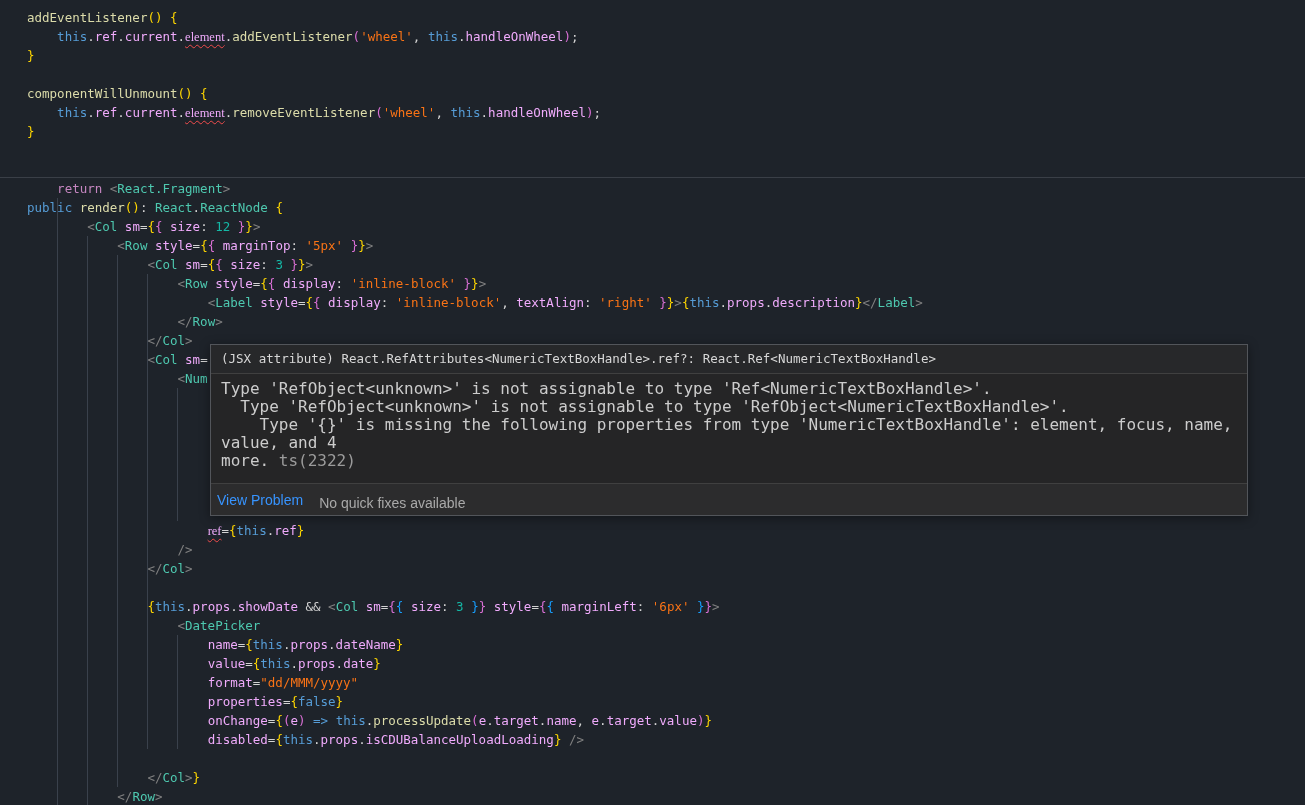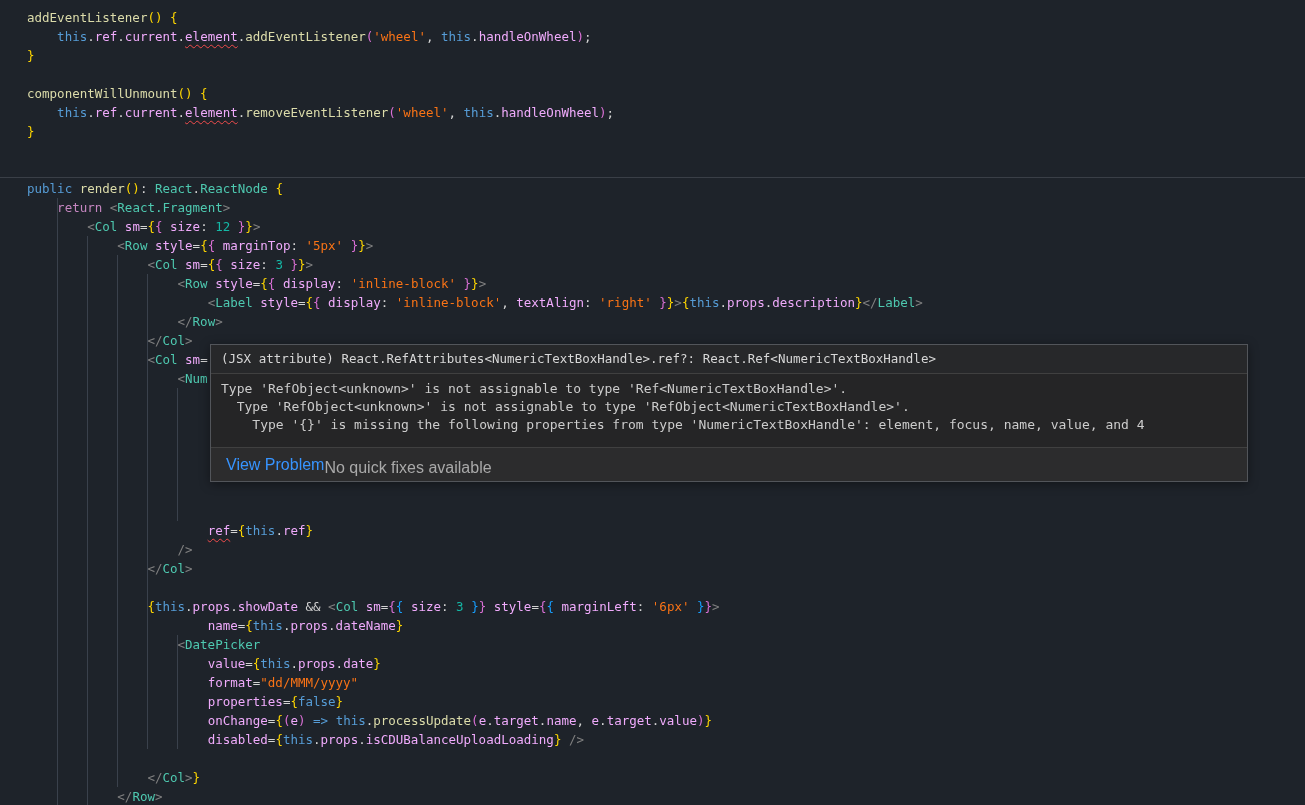--- a/index.html
+++ b/index.html
@@ -28,46 +28,47 @@
   .t-tagpun{color:#808080}
   .t-b1{color:#ffd700}
   .t-b2{color:#da70d6}
   .t-b3{color:#179fff}
   .t-sq{
     text-decoration:underline;
     text-decoration-style:wavy;
     text-decoration-color:#f14c4c;
     text-decoration-thickness:1px;
     text-underline-offset:3px;
+    font-family:Liberation Serif, serif;
   }
   
   .guide{position:absolute;width:1px;background:#3a414c;z-index:0;}
   .divider{position:absolute;left:0;top:177px;width:1305px;height:1px;background:#3a3f47;z-index:0;}
   
   .tooltip{
     position:absolute;left:210px;top:344px;width:1038px;
     background:#252526;border:1px solid #52555a;
     box-shadow:0 2px 10px rgba(0,0,0,.4);
     color:#cccccc;z-index:10;box-sizing:border-box;
   }
   .tt-sig{
     padding:5px 10px;border-bottom:1px solid #404040;
     font-size:12.5px;line-height:18px;color:#d7d7d7;white-space:pre-wrap;
     background:#27282a;
   }
-  .tt-body{padding:6px 10px;font-size:13px;}
+  .tt-body{padding:6px 10px;font-size:16px;}
   .err-line{white-space:pre-wrap;line-height:18px;color:#cccccc;}
   .err-code{color:#9b9b9b;}
   .tt-related{margin-top:7px;}
   .rel-line{white-space:pre-wrap;line-height:18px;color:#cccccc;}
   .link{color:#3794ff;cursor:pointer;}
   .tt-status{
     border-top:1px solid #404040;background:#2c2c2d;
-    padding:4px 15px;display:flex;align-items:center;
-    font-family:"Liberation Sans",sans-serif;font-size:16px;
+    padding:4px 6px;display:flex;align-items:center;gap:16px;
+    font-family:"Liberation Sans",sans-serif;font-size:14px;
   }
   .vp{color:#3794ff;cursor:pointer;}
   .nf{color:#a9a9a9;margin-top:7px;}
 </style>
 </head>
 <body>
 
 <div class="divider"></div>
 
 <div>
@@ -82,22 +83,22 @@
 <div class="code-area" id="code-lines">
     <div class="line"><span class="t-fn">addEventListener</span><span class="t-b1">()</span><span class="t-pun"> </span><span class="t-b1">{</span></div>
     <div class="line"><span class="t-pun">    </span><span class="t-kw">this</span><span class="t-pun">.</span><span class="t-prop">ref</span><span class="t-pun">.</span><span class="t-prop">current</span><span class="t-pun">.</span><span class="t-prop t-sq">element</span><span class="t-pun">.</span><span class="t-fn">addEventListener</span><span class="t-b2">(</span><span class="t-str">'wheel'</span><span class="t-pun">, </span><span class="t-kw">this</span><span class="t-pun">.</span><span class="t-prop">handleOnWheel</span><span class="t-b2">)</span><span class="t-pun">;</span></div>
     <div class="line"><span class="t-b1">}</span></div>
     <div class="line"></div>
     <div class="line"><span class="t-fn">componentWillUnmount</span><span class="t-b1">()</span><span class="t-pun"> </span><span class="t-b1">{</span></div>
     <div class="line"><span class="t-pun">    </span><span class="t-kw">this</span><span class="t-pun">.</span><span class="t-prop">ref</span><span class="t-pun">.</span><span class="t-prop">current</span><span class="t-pun">.</span><span class="t-prop t-sq">element</span><span class="t-pun">.</span><span class="t-fn">removeEventListener</span><span class="t-b2">(</span><span class="t-str">'wheel'</span><span class="t-pun">, </span><span class="t-kw">this</span><span class="t-pun">.</span><span class="t-prop">handleOnWheel</span><span class="t-b2">)</span><span class="t-pun">;</span></div>
     <div class="line"><span class="t-b1">}</span></div>
     <div class="line"></div>
     <div class="line"></div>
+    <div class="line"><span class="t-pun">    </span><span class="t-ctrl">return</span><span class="t-pun"> </span><span class="t-tagpun">&lt;</span><span class="t-type">React.Fragment</span><span class="t-tagpun">&gt;</span></div>
     <div class="line"><span class="t-kw">public</span><span class="t-pun"> </span><span class="t-fn">render</span><span class="t-b1">()</span><span class="t-pun">: </span><span class="t-type">React</span><span class="t-pun">.</span><span class="t-type">ReactNode</span><span class="t-pun"> </span><span class="t-b1">{</span></div>
-    <div class="line"><span class="t-pun">    </span><span class="t-ctrl">return</span><span class="t-pun"> </span><span class="t-tagpun">&lt;</span><span class="t-type">React.Fragment</span><span class="t-tagpun">&gt;</span></div>
     <div class="line"><span class="t-pun">        </span><span class="t-tagpun">&lt;</span><span class="t-type">Col</span><span class="t-pun"> </span><span class="t-prop">sm</span><span class="t-pun">=</span><span class="t-b1">{</span><span class="t-b2">{</span><span class="t-pun"> </span><span class="t-prop">size</span><span class="t-pun">: </span><span class="t-num">12</span><span class="t-pun"> </span><span class="t-b2">}</span><span class="t-b1">}</span><span class="t-tagpun">&gt;</span></div>
     <div class="line"><span class="t-pun">            </span><span class="t-tagpun">&lt;</span><span class="t-type">Row</span><span class="t-pun"> </span><span class="t-prop">style</span><span class="t-pun">=</span><span class="t-b1">{</span><span class="t-b2">{</span><span class="t-pun"> </span><span class="t-prop">marginTop</span><span class="t-pun">: </span><span class="t-str">'5px'</span><span class="t-pun"> </span><span class="t-b2">}</span><span class="t-b1">}</span><span class="t-tagpun">&gt;</span></div>
     <div class="line"><span class="t-pun">                </span><span class="t-tagpun">&lt;</span><span class="t-type">Col</span><span class="t-pun"> </span><span class="t-prop">sm</span><span class="t-pun">=</span><span class="t-b1">{</span><span class="t-b2">{</span><span class="t-pun"> </span><span class="t-prop">size</span><span class="t-pun">: </span><span class="t-num">3</span><span class="t-pun"> </span><span class="t-b2">}</span><span class="t-b1">}</span><span class="t-tagpun">&gt;</span></div>
     <div class="line"><span class="t-pun">                    </span><span class="t-tagpun">&lt;</span><span class="t-type">Row</span><span class="t-pun"> </span><span class="t-prop">style</span><span class="t-pun">=</span><span class="t-b1">{</span><span class="t-b2">{</span><span class="t-pun"> </span><span class="t-prop">display</span><span class="t-pun">: </span><span class="t-str">'inline-block'</span><span class="t-pun"> </span><span class="t-b2">}</span><span class="t-b1">}</span><span class="t-tagpun">&gt;</span></div>
     <div class="line"><span class="t-pun">                        </span><span class="t-tagpun">&lt;</span><span class="t-type">Label</span><span class="t-pun"> </span><span class="t-prop">style</span><span class="t-pun">=</span><span class="t-b1">{</span><span class="t-b2">{</span><span class="t-pun"> </span><span class="t-prop">display</span><span class="t-pun">: </span><span class="t-str">'inline-block'</span><span class="t-pun">, </span><span class="t-prop">textAlign</span><span class="t-pun">: </span><span class="t-str">'right'</span><span class="t-pun"> </span><span class="t-b2">}</span><span class="t-b1">}</span><span class="t-tagpun">&gt;</span><span class="t-b1">{</span><span class="t-kw">this</span><span class="t-pun">.</span><span class="t-prop">props</span><span class="t-pun">.</span><span class="t-prop">description</span><span class="t-b1">}</span><span class="t-tagpun">&lt;/</span><span class="t-type">Label</span><span class="t-tagpun">&gt;</span></div>
     <div class="line"><span class="t-pun">                    </span><span class="t-tagpun">&lt;/</span><span class="t-type">Row</span><span class="t-tagpun">&gt;</span></div>
     <div class="line"><span class="t-pun">                </span><span class="t-tagpun">&lt;/</span><span class="t-type">Col</span><span class="t-tagpun">&gt;</span></div>
     <div class="line"><span class="t-pun">                </span><span class="t-tagpun">&lt;</span><span class="t-type">Col</span><span class="t-pun"> </span><span class="t-prop">sm</span><span class="t-pun">=</span></div>
     <div class="line"><span class="t-pun">                    </span><span class="t-tagpun">&lt;</span><span class="t-type">Num</span></div>
     <div class="line"></div>
@@ -105,39 +106,40 @@
     <div class="line"></div>
     <div class="line"></div>
     <div class="line"></div>
     <div class="line"></div>
     <div class="line"></div>
     <div class="line"><span class="t-pun">                        </span><span class="t-prop t-sq">ref</span><span class="t-pun">=</span><span class="t-b1">{</span><span class="t-kw">this</span><span class="t-pun">.</span><span class="t-prop">ref</span><span class="t-b1">}</span></div>
     <div class="line"><span class="t-pun">                    </span><span class="t-tagpun">/&gt;</span></div>
     <div class="line"><span class="t-pun">                </span><span class="t-tagpun">&lt;/</span><span class="t-type">Col</span><span class="t-tagpun">&gt;</span></div>
     <div class="line"></div>
     <div class="line"><span class="t-pun">                </span><span class="t-b1">{</span><span class="t-kw">this</span><span class="t-pun">.</span><span class="t-prop">props</span><span class="t-pun">.</span><span class="t-prop">showDate</span><span class="t-pun"> &amp;&amp; </span><span class="t-tagpun">&lt;</span><span class="t-type">Col</span><span class="t-pun"> </span><span class="t-prop">sm</span><span class="t-pun">=</span><span class="t-b2">{</span><span class="t-b3">{</span><span class="t-pun"> </span><span class="t-prop">size</span><span class="t-pun">: </span><span class="t-num">3</span><span class="t-pun"> </span><span class="t-b3">}</span><span class="t-b2">}</span><span class="t-pun"> </span><span class="t-prop">style</span><span class="t-pun">=</span><span class="t-b2">{</span><span class="t-b3">{</span><span class="t-pun"> </span><span class="t-prop">marginLeft</span><span class="t-pun">: </span><span class="t-str">'6px'</span><span class="t-pun"> </span><span class="t-b3">}</span><span class="t-b2">}</span><span class="t-tagpun">&gt;</span></div>
+    <div class="line"><span class="t-pun">                    </span><span class="t-tagpun">&lt;</span><span class="t-type">DatePicker</span></div>
     <div class="line"><span class="t-pun">                        </span><span class="t-prop">name</span><span class="t-pun">=</span><span class="t-b1">{</span><span class="t-kw">this</span><span class="t-pun">.</span><span class="t-prop">props</span><span class="t-pun">.</span><span class="t-prop">dateName</span><span class="t-b1">}</span></div>
-    <div class="line"><span class="t-pun">                    </span><span class="t-tagpun">&lt;</span><span class="t-type">DatePicker</span></div>
     <div class="line"><span class="t-pun">                        </span><span class="t-prop">value</span><span class="t-pun">=</span><span class="t-b1">{</span><span class="t-kw">this</span><span class="t-pun">.</span><span class="t-prop">props</span><span class="t-pun">.</span><span class="t-prop">date</span><span class="t-b1">}</span></div>
     <div class="line"><span class="t-pun">                        </span><span class="t-prop">format</span><span class="t-pun">=</span><span class="t-str">"dd/MMM/yyyy"</span></div>
     <div class="line"><span class="t-pun">                        </span><span class="t-prop">properties</span><span class="t-pun">=</span><span class="t-b1">{</span><span class="t-kw">false</span><span class="t-b1">}</span></div>
     <div class="line"><span class="t-pun">                        </span><span class="t-prop">onChange</span><span class="t-pun">=</span><span class="t-b1">{</span><span class="t-b2">(</span><span class="t-prop">e</span><span class="t-b2">)</span><span class="t-pun"> </span><span class="t-kw">=&gt;</span><span class="t-pun"> </span><span class="t-kw">this</span><span class="t-pun">.</span><span class="t-fn">processUpdate</span><span class="t-b2">(</span><span class="t-prop">e</span><span class="t-pun">.</span><span class="t-prop">target</span><span class="t-pun">.</span><span class="t-prop">name</span><span class="t-pun">, </span><span class="t-prop">e</span><span class="t-pun">.</span><span class="t-prop">target</span><span class="t-pun">.</span><span class="t-prop">value</span><span class="t-b2">)</span><span class="t-b1">}</span></div>
     <div class="line"><span class="t-pun">                        </span><span class="t-prop">disabled</span><span class="t-pun">=</span><span class="t-b1">{</span><span class="t-kw">this</span><span class="t-pun">.</span><span class="t-prop">props</span><span class="t-pun">.</span><span class="t-prop">isCDUBalanceUploadLoading</span><span class="t-b1">}</span><span class="t-pun"> </span><span class="t-tagpun">/&gt;</span></div>
     <div class="line"></div>
     <div class="line"><span class="t-pun">                </span><span class="t-tagpun">&lt;/</span><span class="t-type">Col</span><span class="t-tagpun">&gt;</span><span class="t-b1">}</span></div>
     <div class="line"><span class="t-pun">            </span><span class="t-tagpun">&lt;/</span><span class="t-type">Row</span><span class="t-tagpun">&gt;</span></div>
   </div>
 
 <div class="tooltip">
   <div class="tt-sig">(JSX attribute) React.RefAttributes&lt;NumericTextBoxHandle&gt;.ref?: React.Ref&lt;NumericTextBoxHandle&gt;</div>
   <div class="tt-body">
     <div id="error-message">
         <div class="err-line">Type 'RefObject&lt;unknown&gt;' is not assignable to type 'Ref&lt;NumericTextBoxHandle&gt;'.</div>
         <div class="err-line">  Type 'RefObject&lt;unknown&gt;' is not assignable to type 'RefObject&lt;NumericTextBoxHandle&gt;'.</div>
         <div class="err-line">    Type '{}' is missing the following properties from type 'NumericTextBoxHandle': element, focus, name, value, and 4</div>
+        <div class="err-line">more.<span class="err-code"> ts(2322)</span></div>
       </div>
     <div class="tt-related">
     </div>
   </div>
   <div class="tt-status">
     <span class="vp">View Problem</span>
     <span class="nf">No quick fixes available</span>
   </div>
 </div>
 

